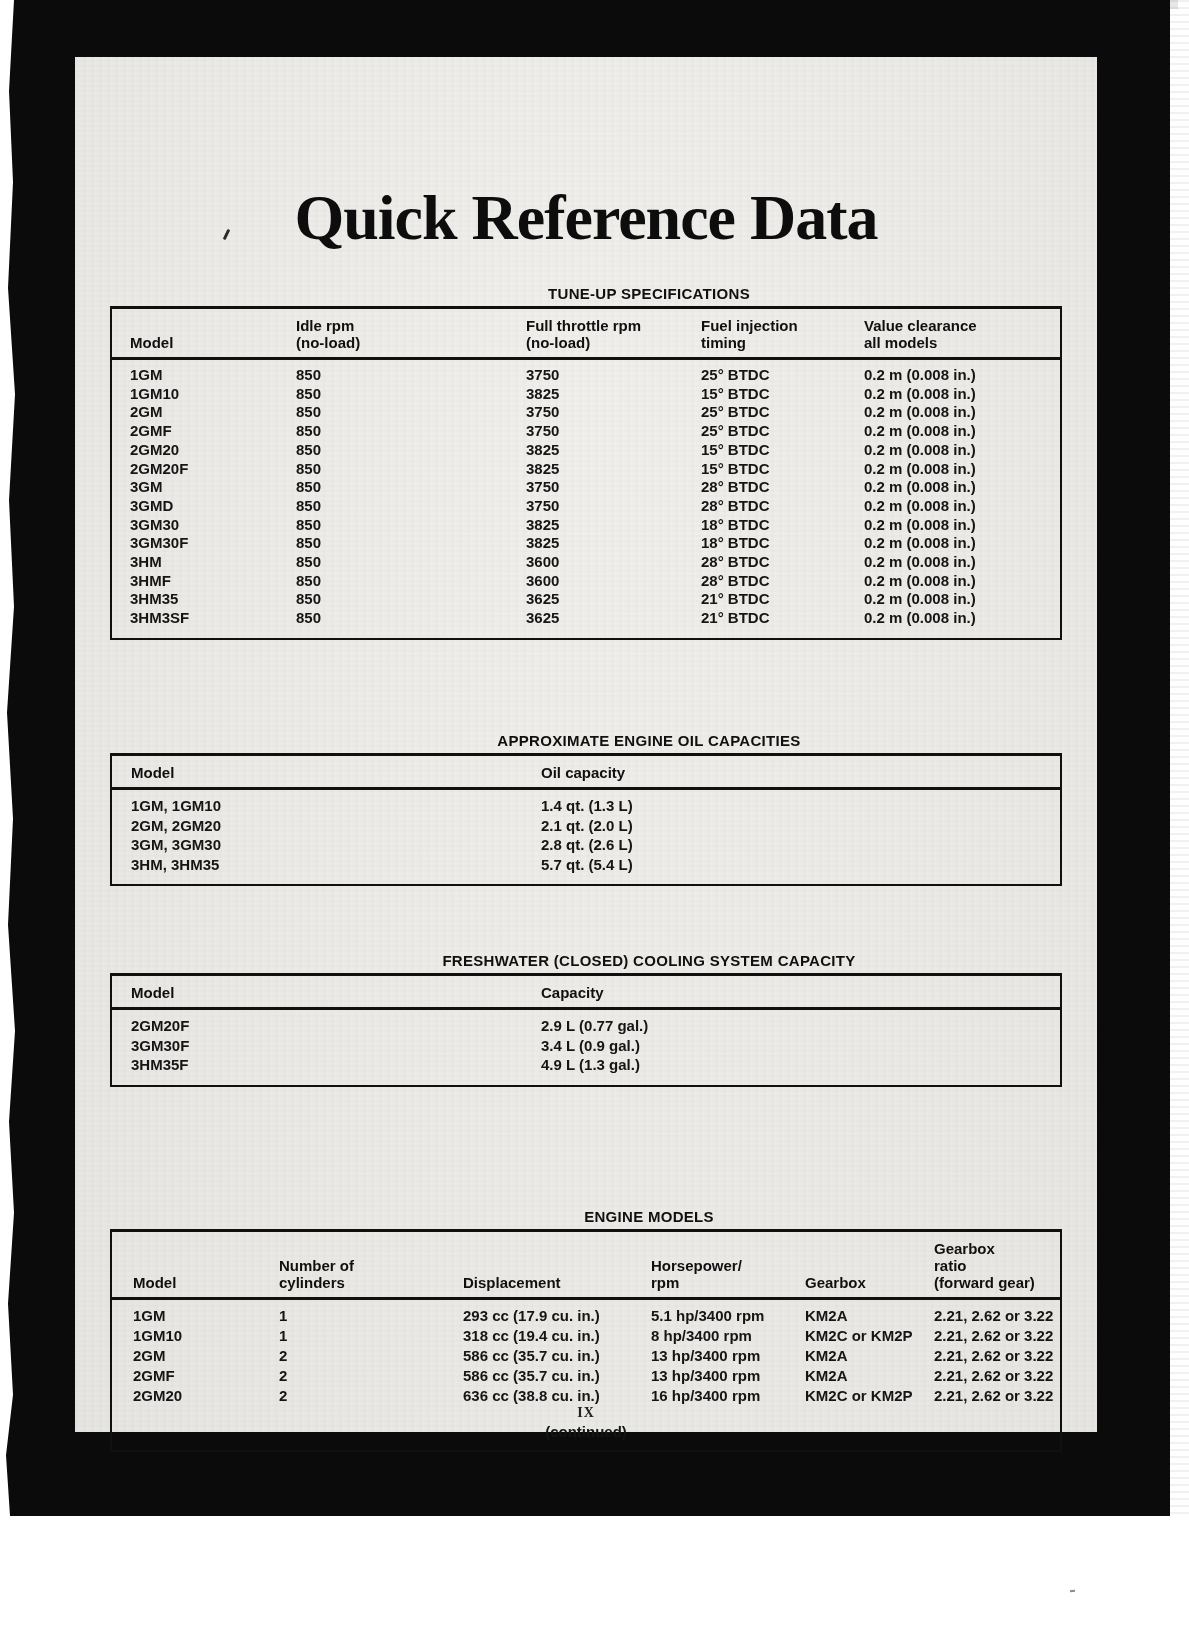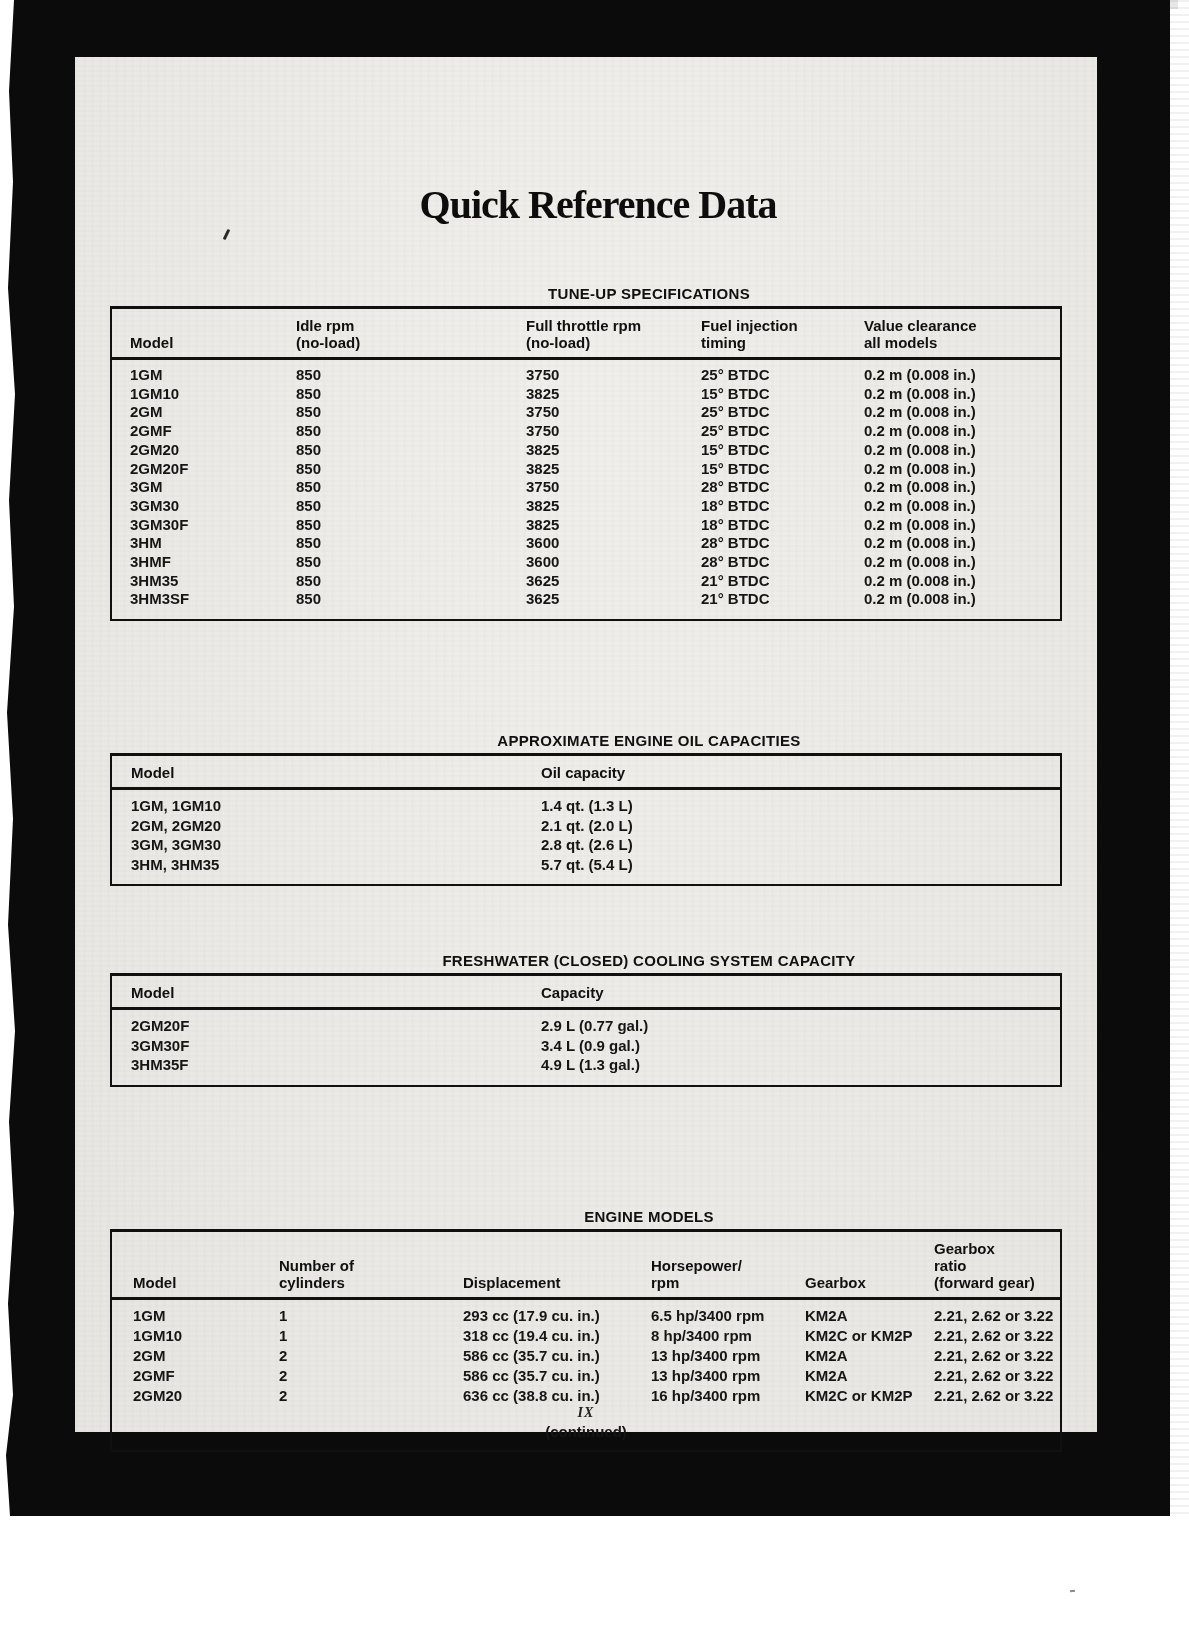--- a/index.html
+++ b/index.html
@@ -27,24 +27,24 @@
   
   .page {
     position:absolute; left:75px; top:57px; width:1022px; height:1375px;
     background:
       repeating-linear-gradient(0deg, rgba(0,0,0,0.013) 0 2px, transparent 2px 5px),
       repeating-linear-gradient(90deg, rgba(0,0,0,0.011) 0 3px, transparent 3px 8px),
       radial-gradient(ellipse at 50% 25%, #f0efeb 0%, #ebeae6 55%, #e6e5e1 100%);
     color:#141414;
   }
   .title {
-    position:absolute; top:124px; left:12px; width:100%;
+    position:absolute; top:124px; left:0; width:100%;
     margin:0; text-align:center;
     font-family:"Liberation Serif", "DejaVu Serif", serif;
-    font-weight:bold; font-size:40px; letter-spacing:-1px;
+    font-weight:bold; font-size:64px; letter-spacing:-1px;
     color:#0d0d0d;
   }
   .stray-mark {
     position:absolute; left:150px; top:172px; width:3px; height:11px;
     background:#2a2a2a; transform:rotate(26deg); border-radius:1px;
   }
   .tblock { position:absolute; left:35px; width:1078px; }
   .s0 { top:229px; } .s1 { top:676px; } .s2 { top:896px; } .s3 { top:1152px; }
   .caption {
     text-align:center; font-weight:bold; font-size:15px;
@@ -73,21 +73,21 @@
   .tb1 th:first-child, .tb1 td:first-child { padding-left:19px; }
   .tb2 th:first-child, .tb2 td:first-child { padding-left:19px; }
   .tb3 th:first-child, .tb3 td:first-child { padding-left:21px; }
   tr.note-row td {
     text-align:center !important; padding:16px 0 8px 0 !important;
     font-weight:bold; font-size:15px;
   }
   .pageno {
     position:absolute; top:1348px; left:0; width:100%; text-align:center;
     font-family:"Liberation Serif", "DejaVu Serif", serif;
-    font-weight:bold; font-size:14px; letter-spacing:1px; color:#222;font-style:italic;
+    font-weight:bold; font-size:14px; letter-spacing:1px; color:#222;
   }
   .speck {
     position:absolute; left:1070px; top:1590px; width:5px; height:2px;
     background:#8a8a8a; transform:rotate(-8deg);
   }
   .top-notch {
     position:absolute; left:1170px; top:0; width:8px; height:9px; background:#0b0b0b;
   }
 </style>
 </head>
@@ -158,20 +158,27 @@
           </tr>
           <tr>
             <td>2GM20F</td>
             <td>850</td>
             <td>3825</td>
             <td>15° BTDC</td>
             <td>0.2 m (0.008 in.)</td>
           </tr>
           <tr>
             <td>3GM</td>
+            <td>850</td>
+            <td>3750</td>
+            <td>28° BTDC</td>
+            <td>0.2 m (0.008 in.)</td>
+          </tr>
+          <tr>
+            <td>3GMD</td>
             <td>850</td>
             <td>3750</td>
             <td>28° BTDC</td>
             <td>0.2 m (0.008 in.)</td>
           </tr>
           <tr>
             <td>3GM30</td>
             <td>850</td>
             <td>3825</td>
             <td>18° BTDC</td>
@@ -299,21 +306,21 @@
             <th>Horsepower/<br>rpm</th>
             <th>Gearbox</th>
             <th>Gearbox<br>ratio<br>(forward gear)</th>
           </tr>
         </thead>
         <tbody>
           <tr>
             <td>1GM</td>
             <td>1</td>
             <td>293 cc (17.9 cu. in.)</td>
-            <td>6.5 hp/3400 rpm</td>
+            <td>5.1 hp/3400 rpm</td>
             <td>KM2A</td>
             <td>2.21, 2.62 or 3.22</td>
           </tr>
           <tr>
             <td>1GM10</td>
             <td>1</td>
             <td>318 cc (19.4 cu. in.)</td>
             <td>8 hp/3400 rpm</td>
             <td>KM2C or KM2P</td>
             <td>2.21, 2.62 or 3.22</td>

